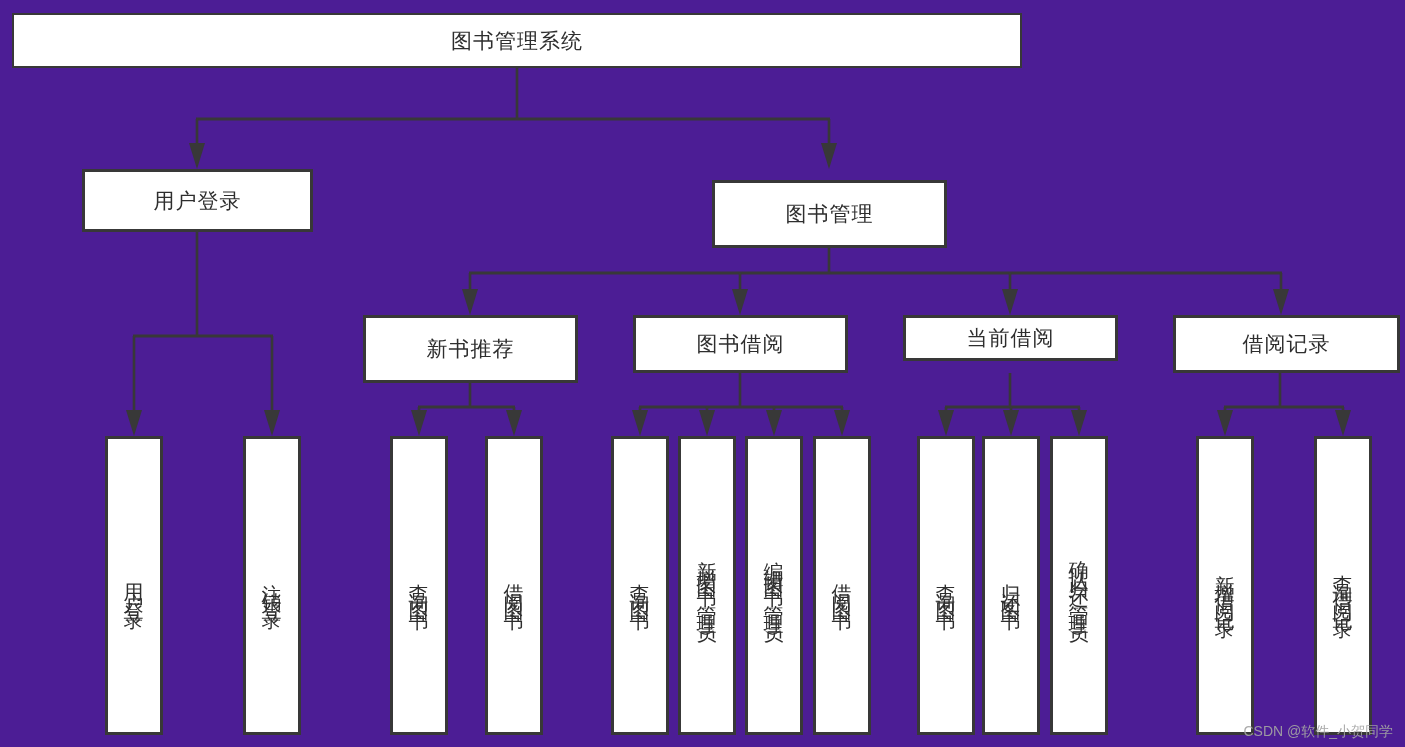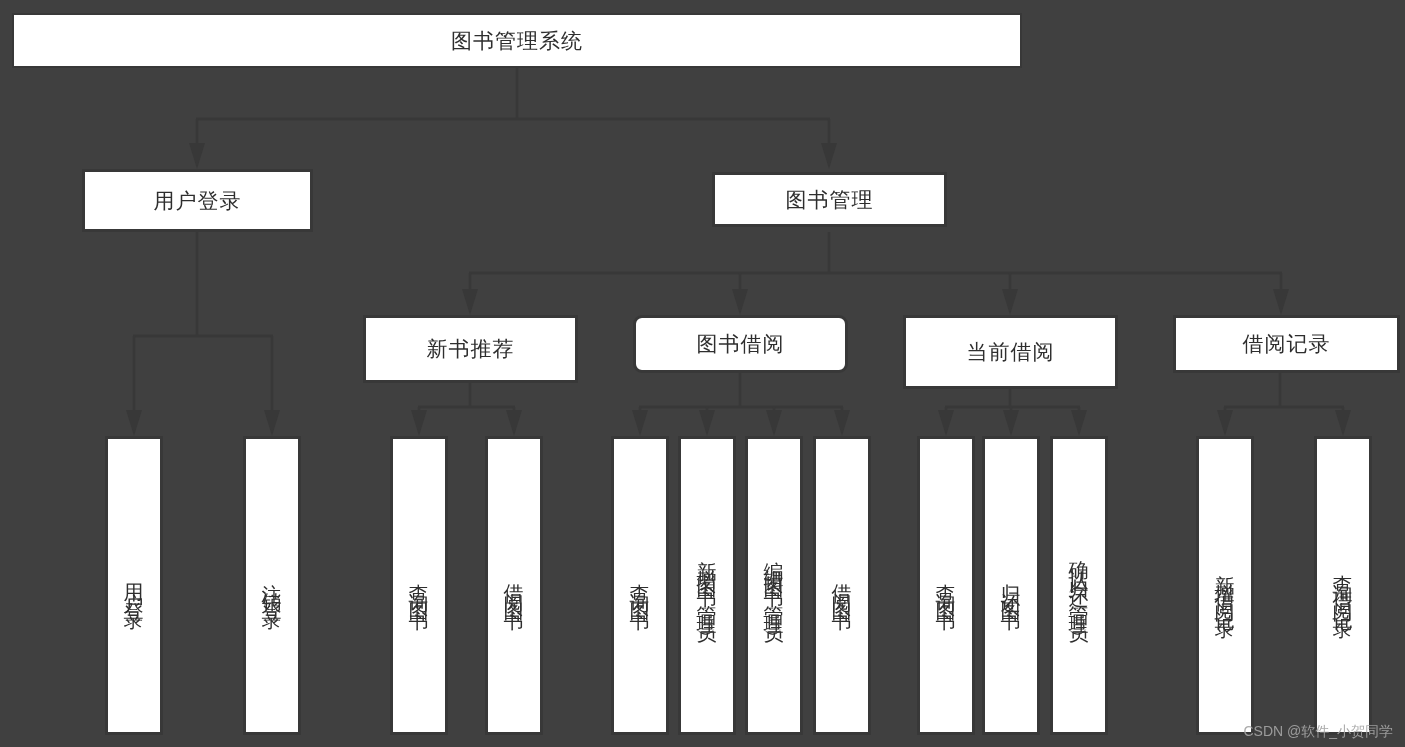--- a/index.html
+++ b/index.html
@@ -8,21 +8,21 @@
     --box-bg:#ffffff;
     --watermark:#a3a3a3;
   }
   *{margin:0;padding:0;box-sizing:border-box;}
   html,body{background:#ffffff;}
   body{
     width:1405px;height:747px;
     font-family:"Liberation Sans","DejaVu Sans",sans-serif;
     overflow:hidden;
   }
-  .stage{position:relative;width:1405px;height:747px;background:#404040;}
+  .stage{position:relative;width:1405px;height:747px;background:#4c1d95;}
   svg.connectors{position:absolute;left:0;top:0;width:1405px;height:747px;}
   svg.connectors line{stroke:var(--line);stroke-width:2.6;}
   svg.connectors line.bar{stroke-width:3;}
   svg.connectors polygon{fill:var(--line);}
   .node{
     position:absolute;
     background:var(--box-bg);
     border:3px solid var(--line);
     display:flex;align-items:center;justify-content:center;
     color:var(--text);
@@ -113,31 +113,31 @@
     <polygon points="1335,410 1351,410 1343,436"></polygon>
   </svg>
 
   <div class="node hbox root-box" style="left:12px;top:13px;width:1010px;height:55px;">
     <span>图书管理系统</span>
   </div>
 
   <div class="node hbox" style="left:82px;top:169px;width:231px;height:63px;">
     <span>用户登录</span>
   </div>
-  <div class="node hbox" style="left:712px;top:172px;width:235px;height:55px;">
+  <div class="node hbox" style="left:712px;top:180px;width:235px;height:68px;">
     <span>图书管理</span>
   </div>
 
   <div class="node hbox" style="left:363px;top:315px;width:215px;height:68px;text-align:right;">
     <span>新书推荐</span>
   </div>
-  <div class="node hbox" style="left:633px;top:315px;width:215px;height:58px;border-radius:9px;">
+  <div class="node hbox" style="left:633px;top:315px;width:215px;height:58px;">
     <span>图书借阅</span>
   </div>
-  <div class="node hbox" style="left:903px;top:315px;width:215px;height:74px;">
+  <div class="node hbox" style="left:903px;top:315px;width:215px;height:46px;">
     <span>当前借阅</span>
   </div>
   <div class="node hbox" style="left:1173px;top:315px;width:227px;height:58px;">
     <span>借阅记录</span>
   </div>
 
   <div class="node vbox" style="left:105px;top:436px;width:58px;height:299px;">
     <span>用户登录</span>
   </div>
   <div class="node vbox" style="left:243px;top:436px;width:58px;height:299px;">

